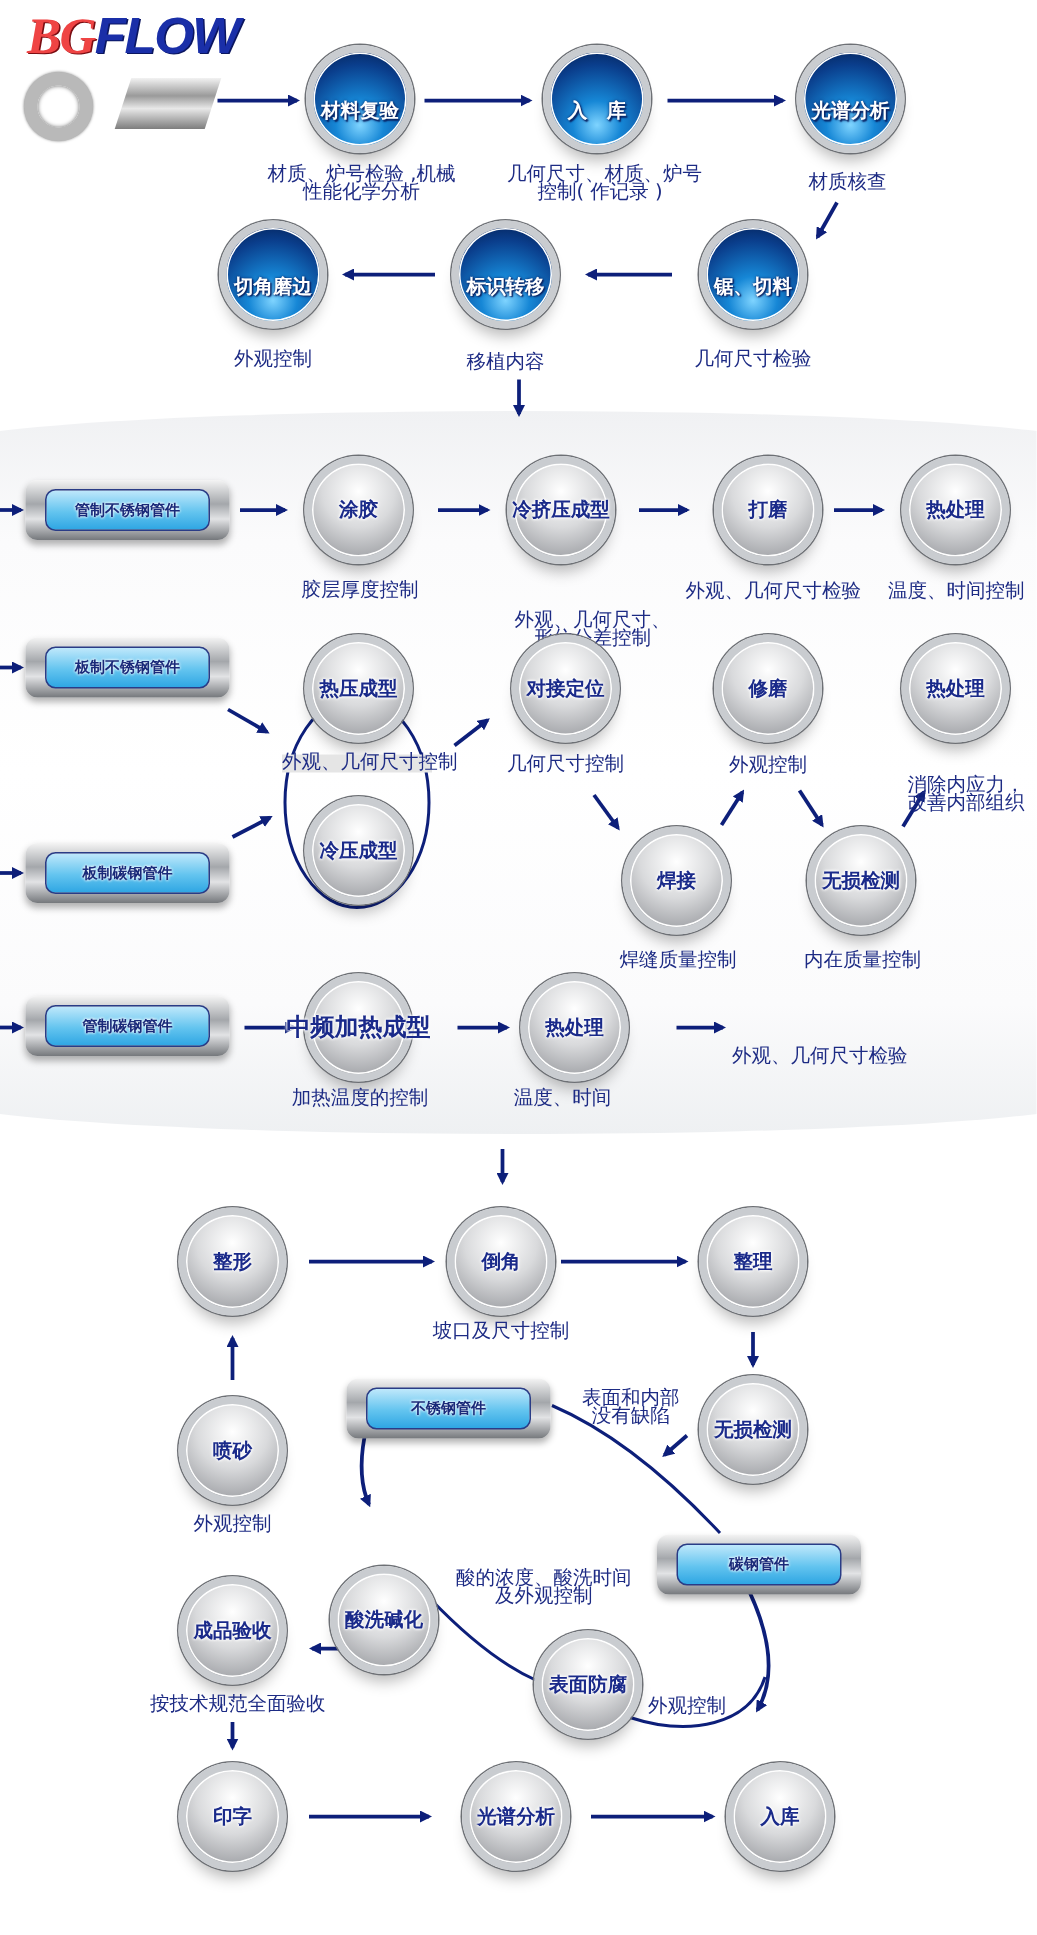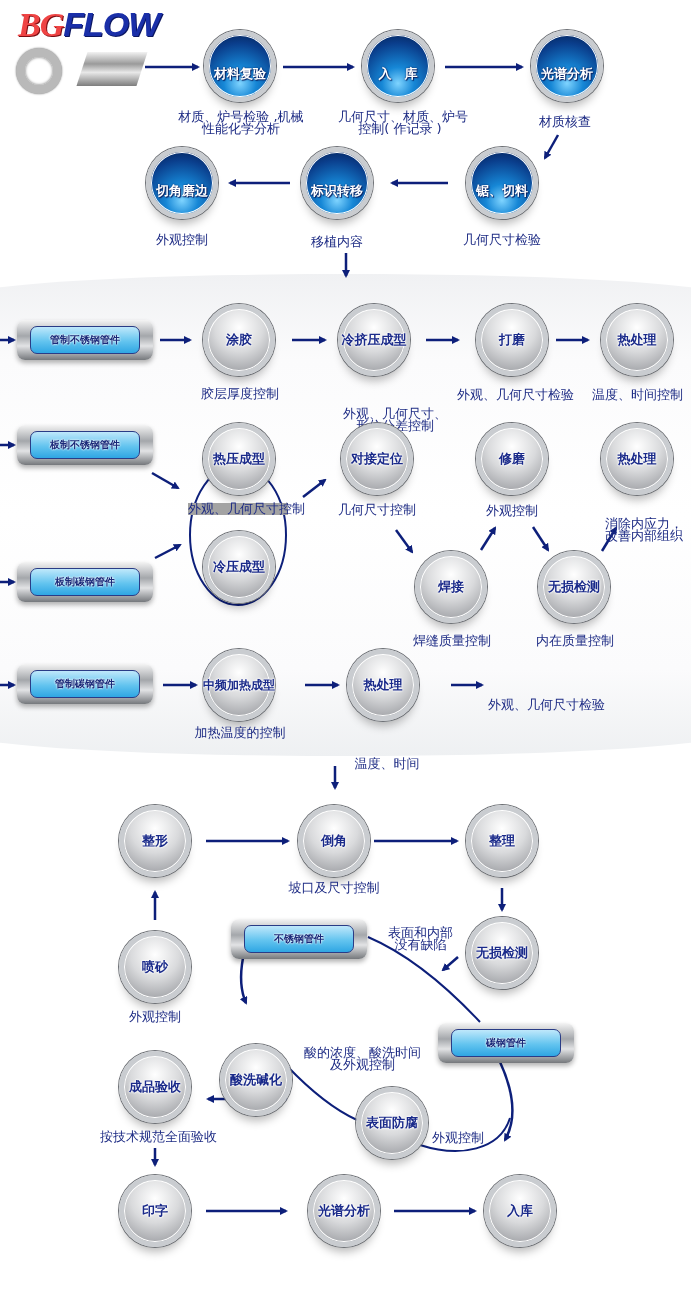--- a/index.html
+++ b/index.html
@@ -149,21 +149,21 @@
     </div>
   </div>
 <div class="pill" style="left:17px;top:562px;">
     <div class="inner">
       <span>板制碳钢管件</span>
     </div>
   </div>
 <div class="node" style="left:203px;top:423px;">
     <span>热压成型</span>
   </div>
-<div class="note" style="left:188px;top:503px;width:100px;background:#a3a3a3;">外观、几何尺寸控制</div>
+<div class="note" style="left:188px;top:503px;width:100px;background:#e5e5e5;">外观、几何尺寸控制</div>
 <div class="node" style="left:203px;top:531px;">
     <span>冷压成型</span>
   </div>
 
 <div class="node" style="left:341px;top:423px;">
     <span>对接定位</span>
   </div>
 <div class="note" style="left:322px;top:504px;width:110px;">几何尺寸控制</div>
 <div class="node" style="left:415px;top:551px;">
     <span>焊接</span>
@@ -181,27 +181,27 @@
     <span>热处理</span>
   </div>
 <div class="note left" style="left:605px;top:498px;"><span>消除内应力，</span><br><span>改善内部组织</span></div>
 
 <div class="pill" style="left:17px;top:664px;">
     <div class="inner">
       <span>管制碳钢管件</span>
     </div>
   </div>
 <div class="node" style="left:203px;top:649px;">
-    <span style="font-size:12px">中频加热成型</span>
+    <span style="font-size:16px">中频加热成型</span>
   </div>
 <div class="note" style="left:185px;top:727px;width:110px;">加热温度的控制</div>
 <div class="node" style="left:347px;top:649px;">
     <span>热处理</span>
   </div>
-<div class="note" style="left:332px;top:727px;width:110px;margin-top:31px;">温度、时间</div>
+<div class="note" style="left:320px;top:727px;width:110px;">温度、时间</div>
 <div class="note left" style="left:488px;top:679px;">外观、几何尺寸检验</div>
 
 <div class="node" style="left:119px;top:805px;">
     <span>整形</span>
   </div>
 <div class="node" style="left:298px;top:805px;">
     <span>倒角</span>
   </div>
 <div class="note" style="left:279px;top:882px;width:110px;">坡口及尺寸控制</div>
 <div class="node" style="left:466px;top:805px;">

